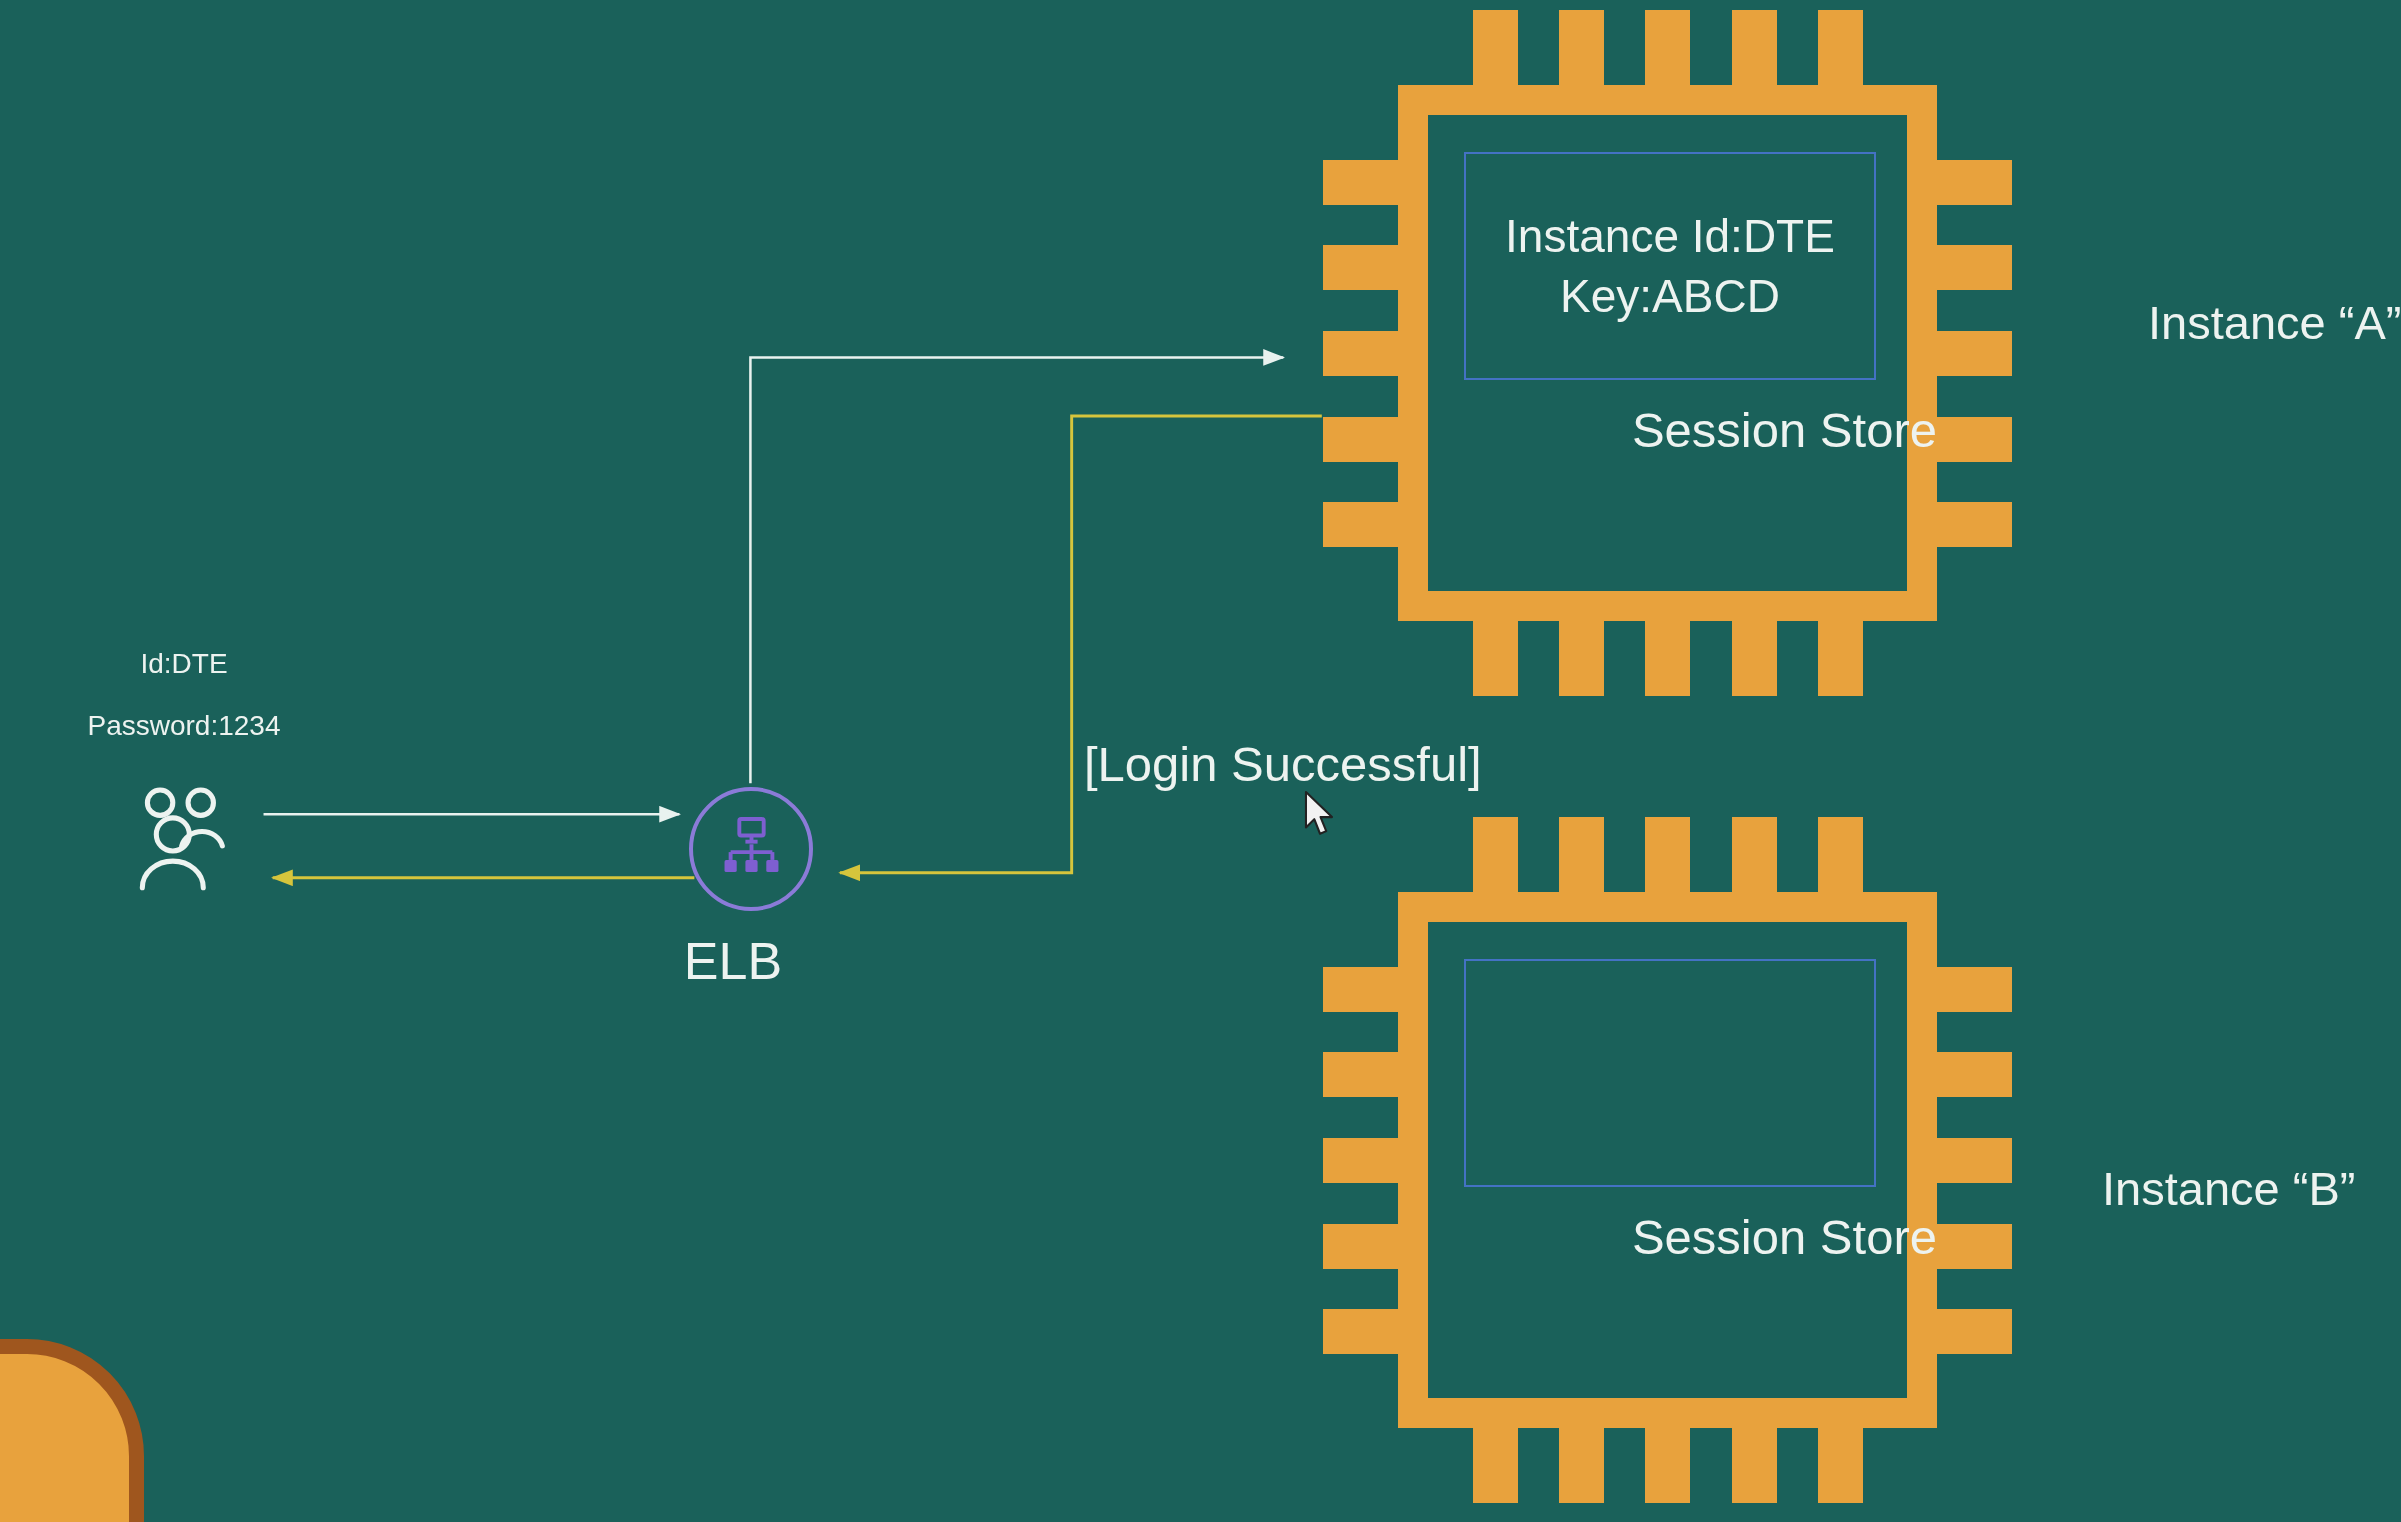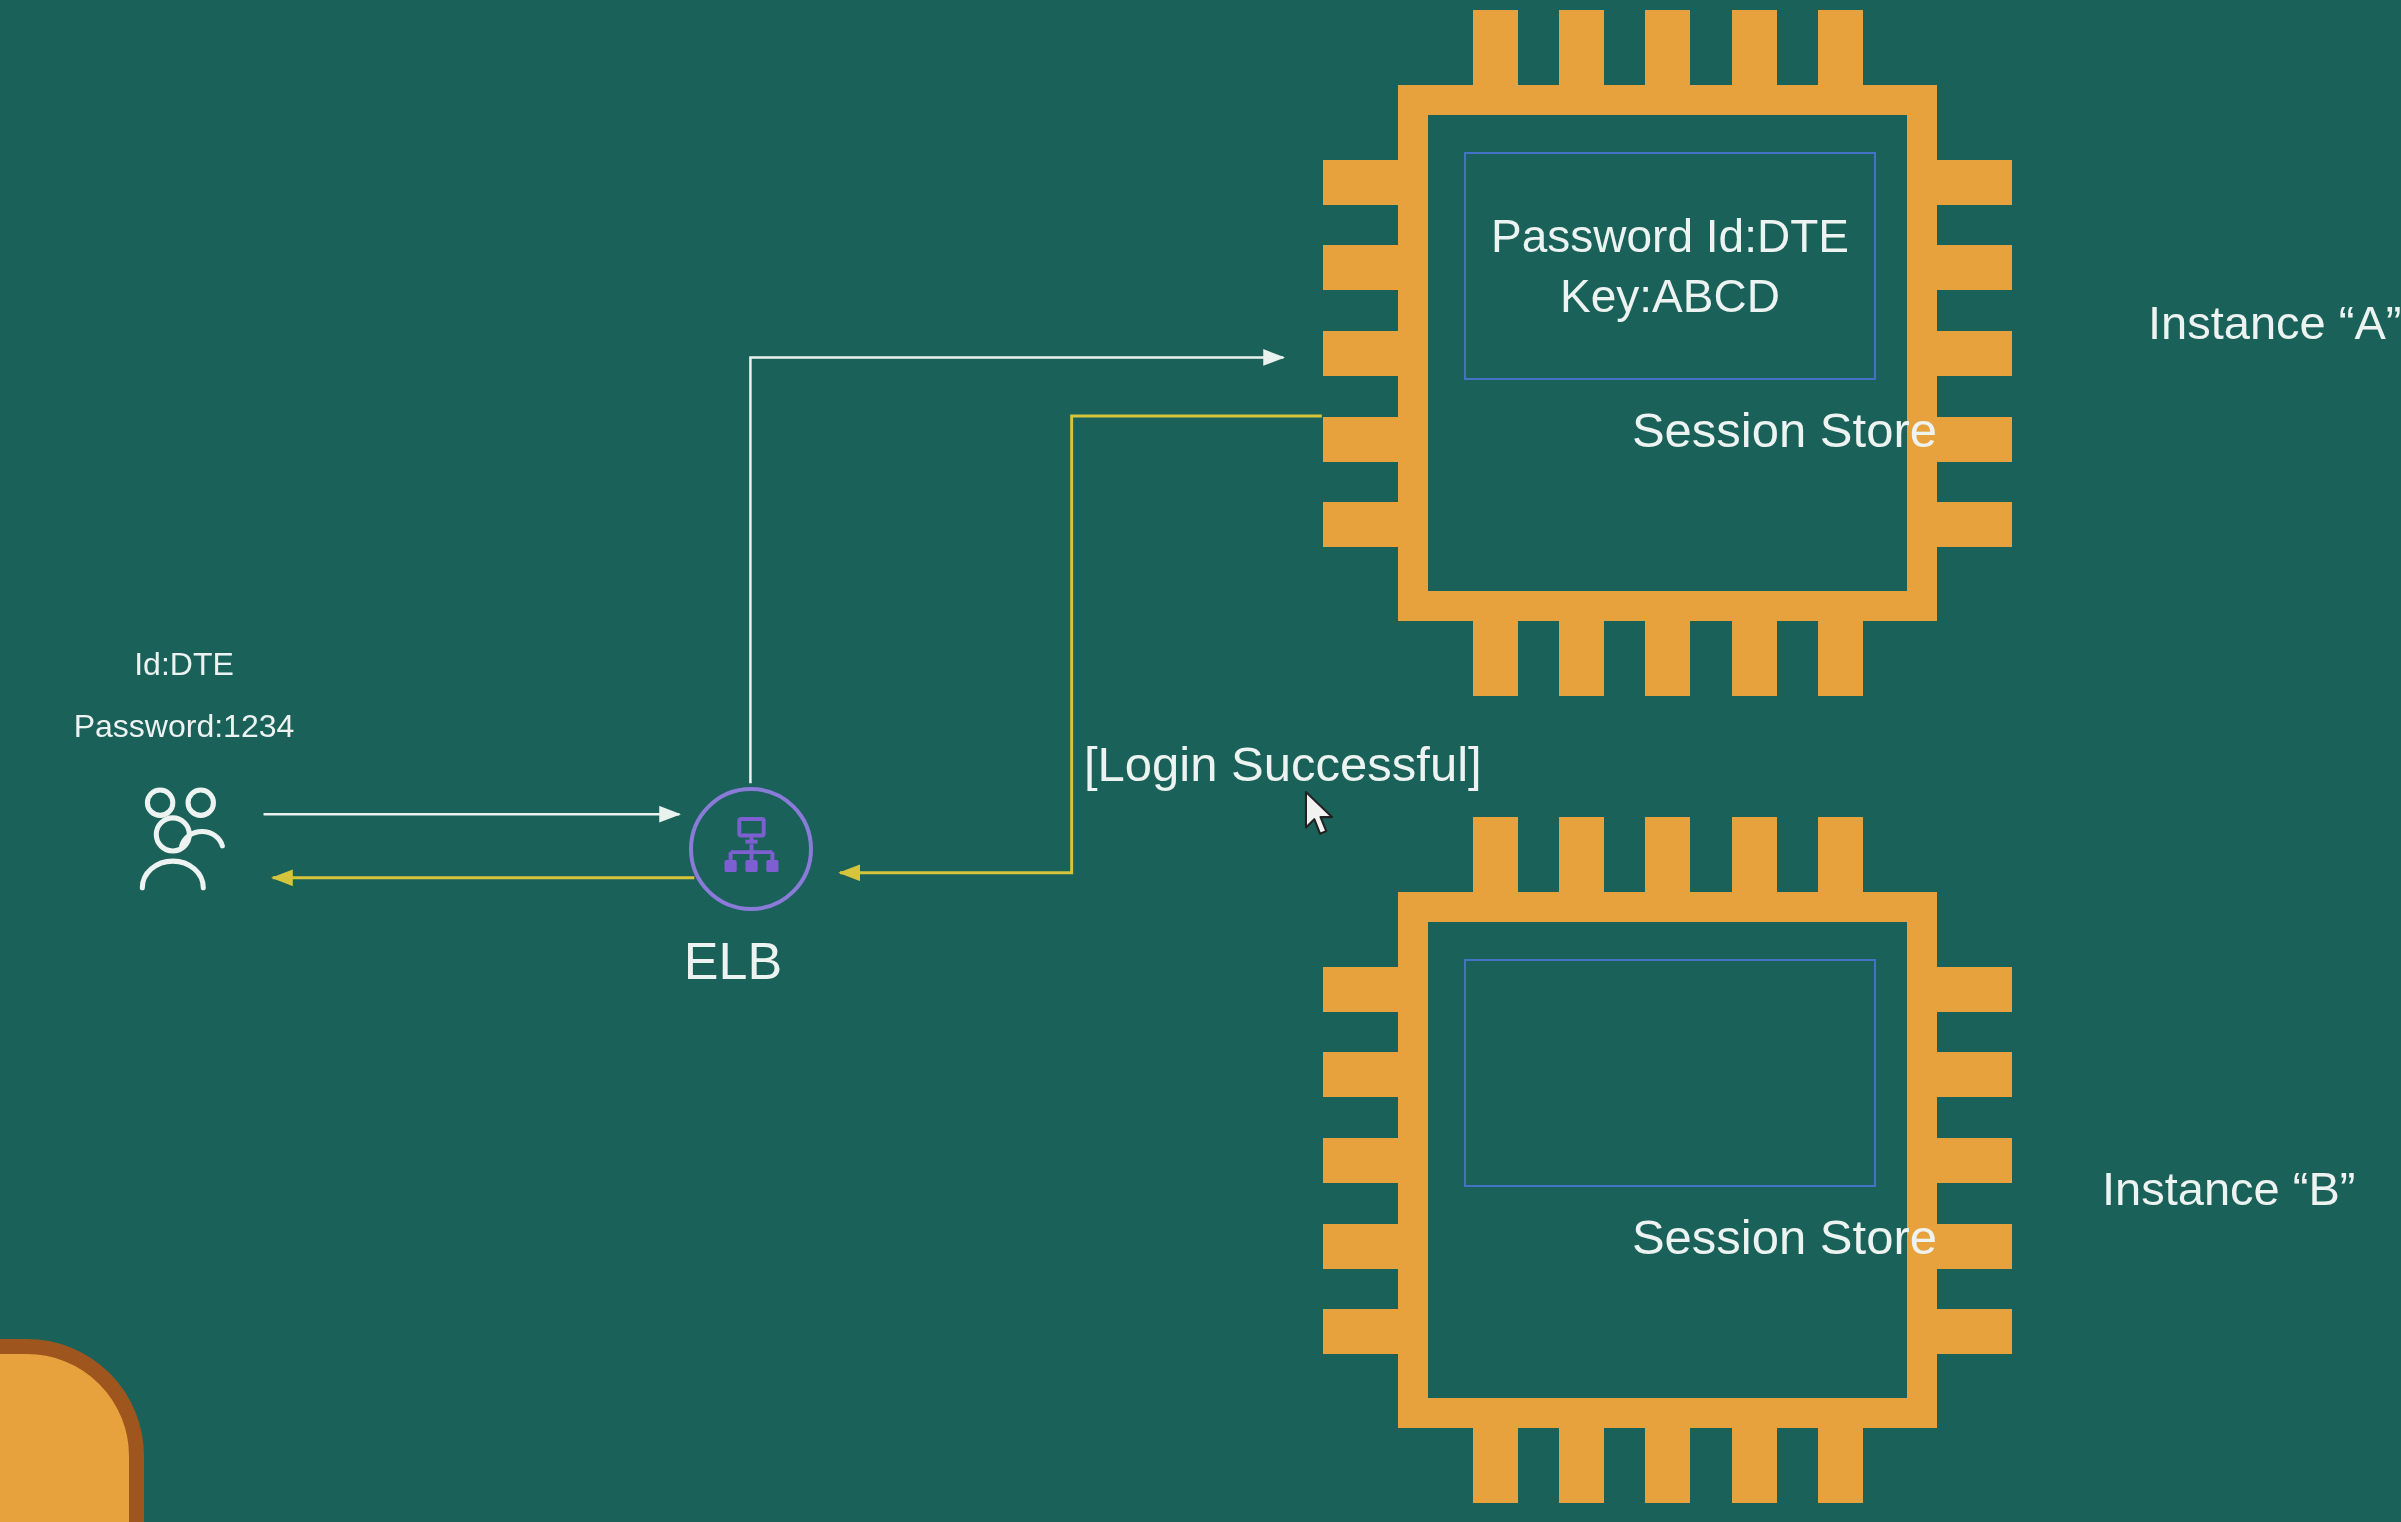--- a/index.html
+++ b/index.html
@@ -7,21 +7,21 @@
     position:relative;
     width:2401px; height:1523px;
     background:#1A615A;
     overflow:hidden;
     font-family:"Liberation Sans", sans-serif;
     color:#EDF3F0;
   }
   
   .client-creds {
     position:absolute; left:0px; top:633px; width:368px;
-    text-align:center; font-size:32px; line-height:62px;
+    text-align:center; font-size:28px; line-height:62px;
   }
   .users-icon { position:absolute; left:122px; top:776px; width:127px; height:127px; }
   .client-label {
     position:absolute; left:0px; top:920px; width:368px;
     text-align:center; font-size:48px;
   }
   
   .elb-circle {
     position:absolute; left:689px; top:787px; width:124px; height:124px;
     border:4.2px solid #8B7BD8; border-radius:50%;
@@ -164,21 +164,21 @@
       </div>
     <div class="pinstrip pins-right">
         <div class="pin"></div>
         <div class="pin"></div>
         <div class="pin"></div>
         <div class="pin"></div>
         <div class="pin"></div>
       </div>
     <div class="chip-body"></div>
     <div class="session-box">
-      <div>Password Id:DTE</div>
+      <div>Instance Id:DTE</div>
       <div>Key:ABCD</div>
     </div>
     <div class="store-label">Session Store</div>
   </div>
   <div class="inst-label inst-a">Instance “A”</div>
 
   <div class="chip chip-b">
     <div class="pinstrip pins-top">
         <div class="pin"></div>
         <div class="pin"></div>

